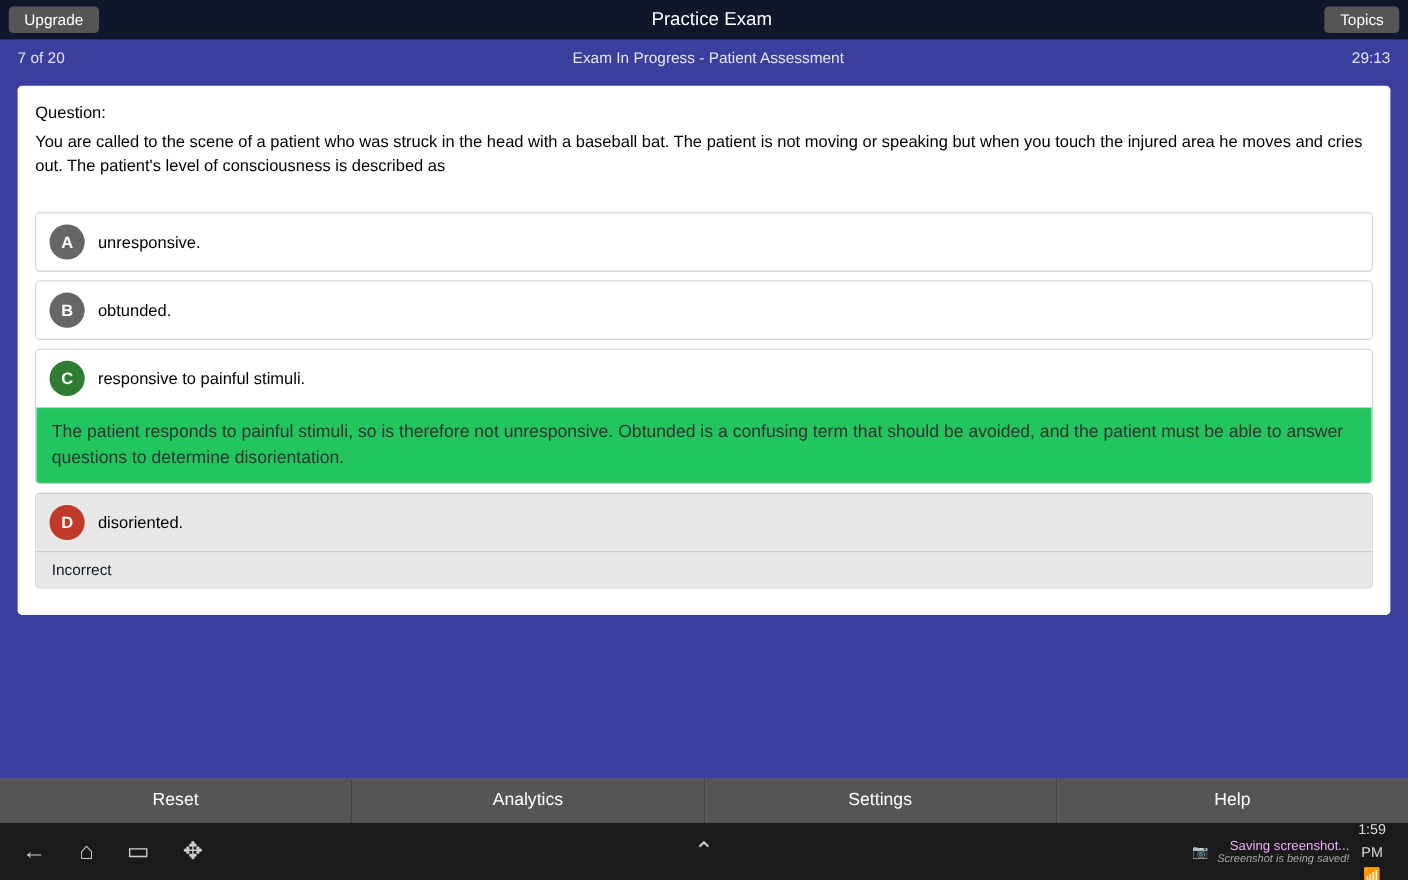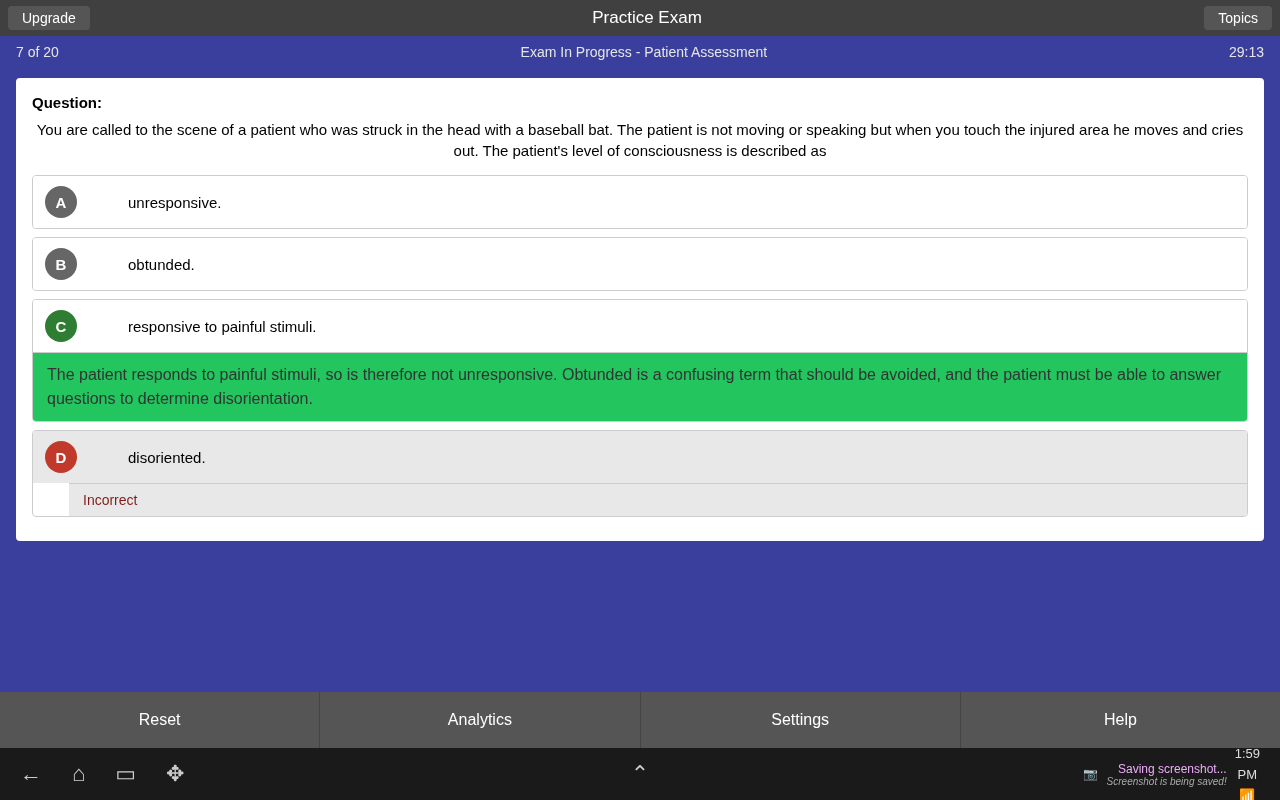--- a/index.html
+++ b/index.html
@@ -8,21 +8,21 @@
       height: 800px;
       overflow: hidden;
       font-family: Arial, sans-serif;
       background: #3a3f9e;
       display: flex;
       flex-direction: column;
     }
 
     
     #system-bar {
-      background: #404040;
+      background: #0f172a;
       height: 36px;
       display: flex;
       align-items: center;
       justify-content: space-between;
       padding: 0 8px;
       flex-shrink: 0;
     }
     .sys-btn {
       background: #555;
       color: #fff;
@@ -65,29 +65,28 @@
 
     
     #question-card {
       background: #fff;
       border-radius: 4px;
       padding: 16px;
       overflow: hidden;
     }
 
     #question-label {
-      font-weight: bold;
+      font-weight: normal;
       font-size: 15px;
       margin-bottom: 8px;
     }
     #question-text {
       font-size: 15px;
-      margin-bottom: 14px;
+      margin-bottom: 32px;
       line-height: 1.4;
-      text-align: center;
     }
 
     
     .option-row {
       border: 1px solid #ccc;
       border-radius: 4px;
       margin-bottom: 8px;
       display: flex;
       flex-direction: column;
       overflow: hidden;
@@ -111,21 +110,20 @@
       font-size: 15px;
       margin-right: 12px;
       flex-shrink: 0;
     }
     .badge-gray { background: #666; }
     .badge-green { background: #2e7d32; }
     .badge-red { background: #c0392b; }
 
     .option-label {
       font-size: 15px;
-      margin-left: 39px;
     }
 
     .option-explanation {
       border-top: 1px solid #ccc;
       padding: 10px 14px;
       font-size: 16px;
       color: #333;
       line-height: 1.5;
       background: #22c55e;
     }
@@ -136,30 +134,29 @@
       border-radius: 4px;
       margin-bottom: 8px;
       overflow: hidden;
     }
     .option-row-d .option-top {
       background: #e8e8e8;
     }
     .option-row-d .incorrect-label {
       padding: 8px 14px;
       font-size: 14px;
-      color: #7f1d1d;
+      color: #0f172a;
       background: #e8e8e8;
       border-top: 1px solid #ccc;
-      margin-left: 36px;
     }
 
     
     #toolbar {
       background: #a3a3a3;
-      height: 56px;
+      height: 40px;
       display: flex;
       flex-shrink: 0;
     }
     .toolbar-btn {
       flex: 1;
       background: #555;
       color: #fff;
       border: none;
       border-right: 1px solid #444;
       font-size: 16px;

